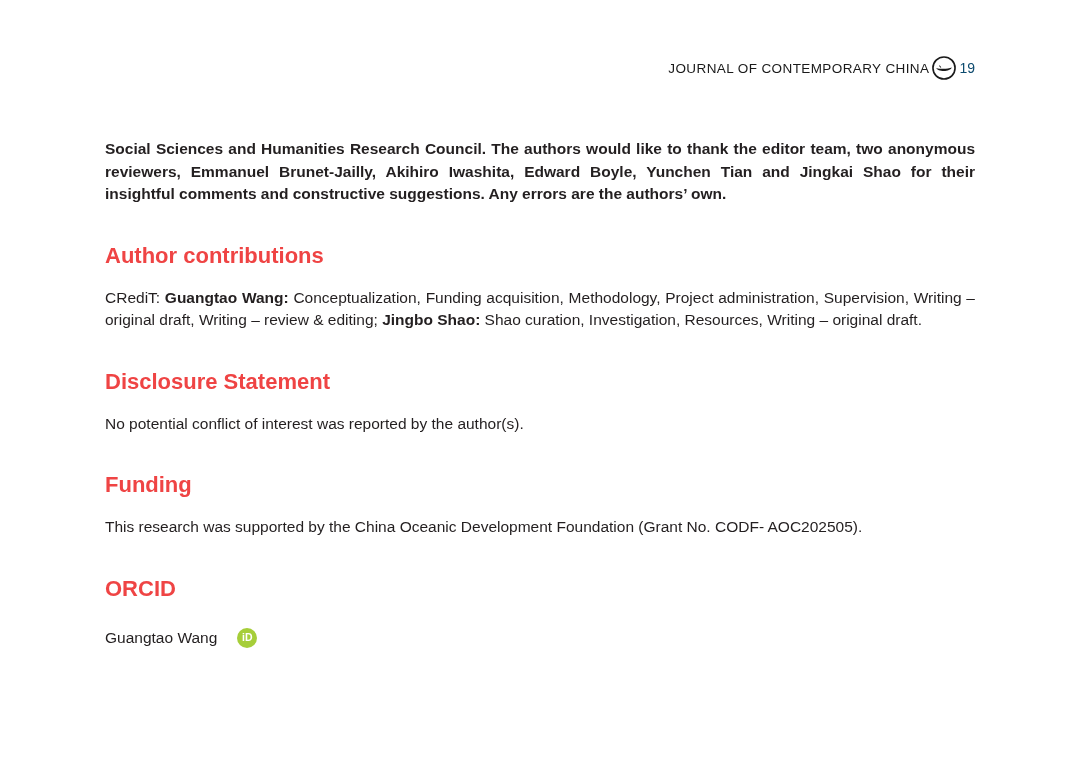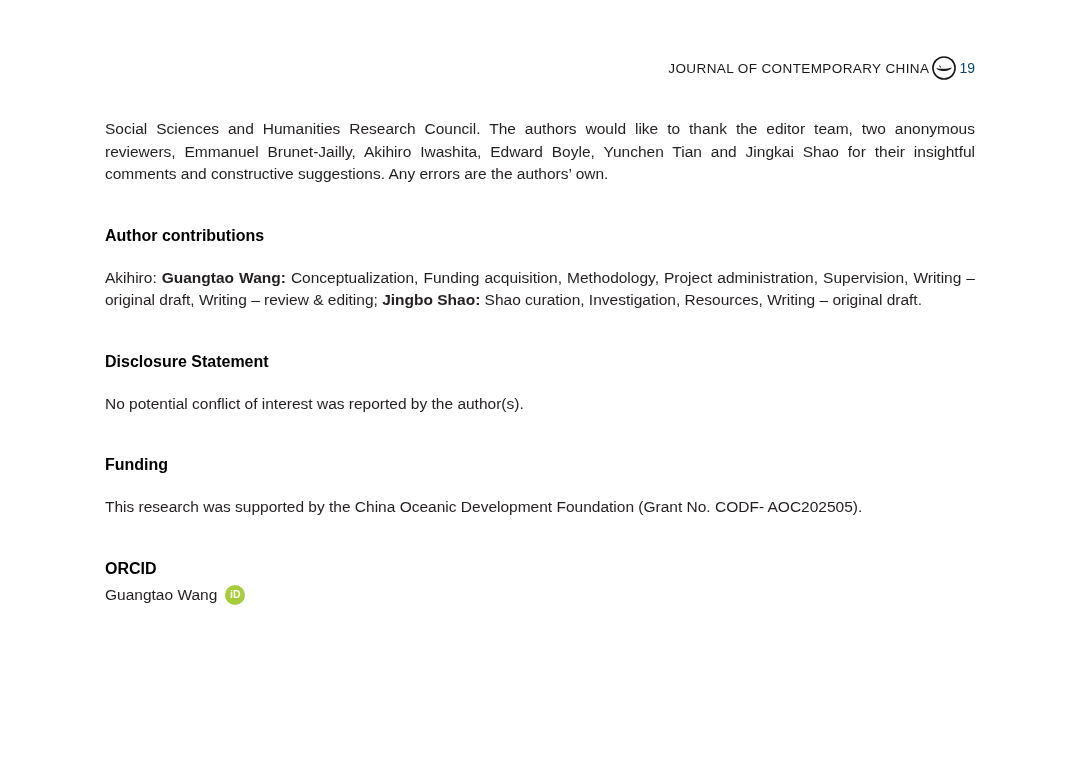--- a/index.html
+++ b/index.html
@@ -29,34 +29,34 @@
     white-space:nowrap;
   }
   .logo{width:26px;height:26px;display:block;}
   .page-number{font-size:14px;color:#0c4a6e;}
   p.body{
     font-size:15.5px;
     line-height:22.5px;
     text-align:justify;
     margin:19px 0 0 0;
   }
-  p.first{margin-top:36px;}
+  p.first{margin-top:56px;font-weight:bold;}
   h2.sec{
-    font-size:16px;
+    font-size:22px;
     line-height:24px;
     font-weight:bold;
-    color:#000000;
+    color:#ef4444;
     margin:38px 0 0 0;
   }
   b.author{font-weight:bold;color:#231f20;}
   .orcid-row{
-    margin-top:4px;
+    margin-top:27px;
     display:flex;
     align-items:center;
-    gap:8px;
+    gap:20px;
     font-size:15.5px;
   }
   .orcid-badge{
     width:20px;height:20px;
     border-radius:50%;
     background:#A6CE39;
     color:#ffffff;
     font-weight:bold;
     font-size:10.5px;
     display:inline-flex;
@@ -84,21 +84,21 @@
       <path fill="#1a1a1a" d="M4.9 11.9 C6.0 15.7 18.0 15.7 19.2 11.5 C15.5 13.1 8.4 13.1 4.9 11.9 Z"></path>
       <path fill="#1a1a1a" d="M8.0 9.3 c-.6 1.0 -.2 1.9 .9 2.4 l.6 -.5 c-.9 -.5 -1.2 -1.2 -1.5 -1.9 Z"></path>
     </svg>
     <span class="page-number">19</span>
   </div>
 
   <p class="body first">Social Sciences and Humanities Research Council. The authors would like to thank the editor team, two anonymous reviewers, Emmanuel Brunet-Jailly, Akihiro Iwashita, Edward Boyle, Yunchen Tian and Jingkai Shao for their insightful comments and constructive suggestions. Any errors are the authors’ own.</p>
 
   <h2 class="sec">Author contributions</h2>
   <p class="body">
-    <span>Akihiro: </span><b class="author">Guangtao Wang:</b><span> Conceptualization, Funding acquisition, Methodology, Project administration, Supervision, Writing – original draft, Writing – review &amp; editing; </span><b class="author">Jingbo Shao:</b><span> Shao curation, Investigation, Resources, Writing – original draft.</span>
+    <span>CRediT: </span><b class="author">Guangtao Wang:</b><span> Conceptualization, Funding acquisition, Methodology, Project administration, Supervision, Writing – original draft, Writing – review &amp; editing; </span><b class="author">Jingbo Shao:</b><span> Shao curation, Investigation, Resources, Writing – original draft.</span>
   </p>
 
   <h2 class="sec">Disclosure Statement</h2>
   <p class="body">No potential conflict of interest was reported by the author(s).</p>
 
   <h2 class="sec">Funding</h2>
   <p class="body">This research was supported by the China Oceanic Development Foundation (Grant No. CODF- AOC202505).</p>
 
   <h2 class="sec">ORCID</h2>
   <div class="orcid-row">

